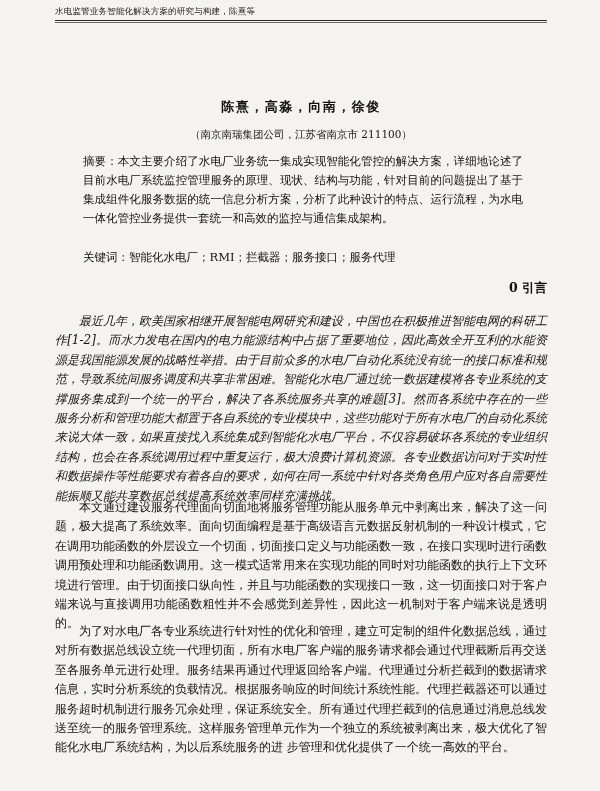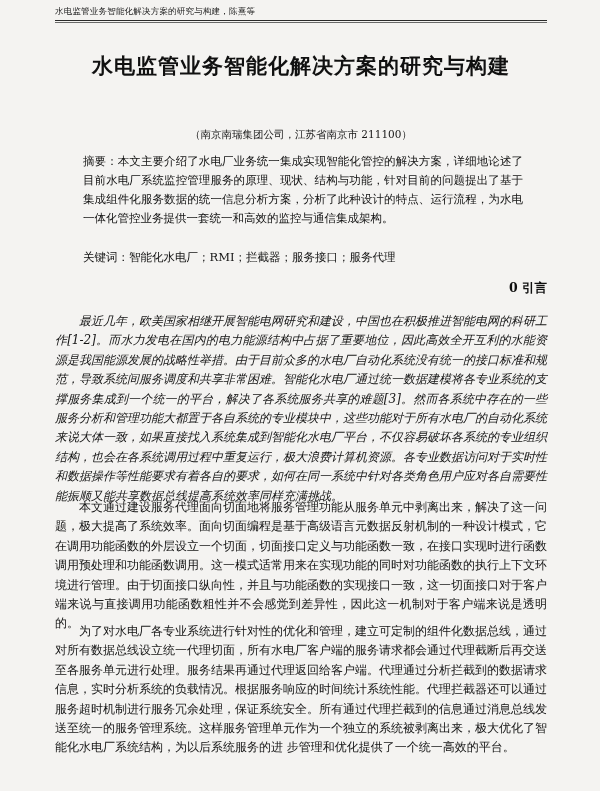--- a/index.html
+++ b/index.html
@@ -148,22 +148,22 @@
 <body>
 
 <div class="page">
   <div class="paper">
     <div class="content">
 
       <div class="running-head">水电监管业务智能化解决方案的研究与构建，陈熹等</div>
       <div class="rule-top"></div>
       <div class="rule-top2"></div>
 
-      <div class="title">水电监管业务智能化解决方案的研究与构建</div>
 
+      <div class="authors">陈熹，高淼，向南，徐俊</div>
 
       <div class="affiliation">（南京南瑞集团公司，江苏省南京市 211100）</div>
 
       <div class="abstract">
         <span class="lead">摘要：</span><span>本文主要介绍了水电厂业务统一集成实现智能化管控的解决方案，详细地论述了目前水电厂系统监控管理服务的原理、现状、结构与功能，针对目前的问题提出了基于集成组件化服务数据的统一信息分析方案，分析了此种设计的特点、运行流程，为水电一体化管控业务提供一套统一和高效的监控与通信集成架构。</span>
       </div>
 
       <div class="keywords">
         <span class="lead">关键词：</span><span>智能化水电厂；RMI；拦截器；服务接口；服务代理</span>
       </div>

